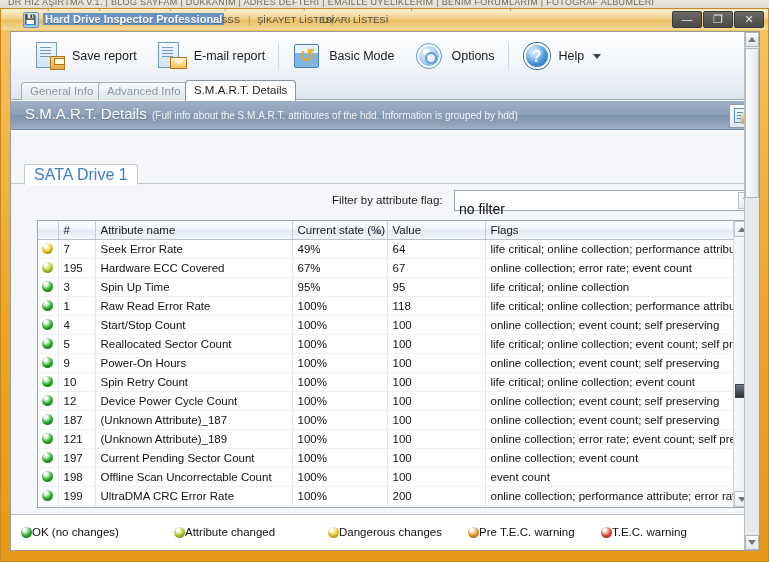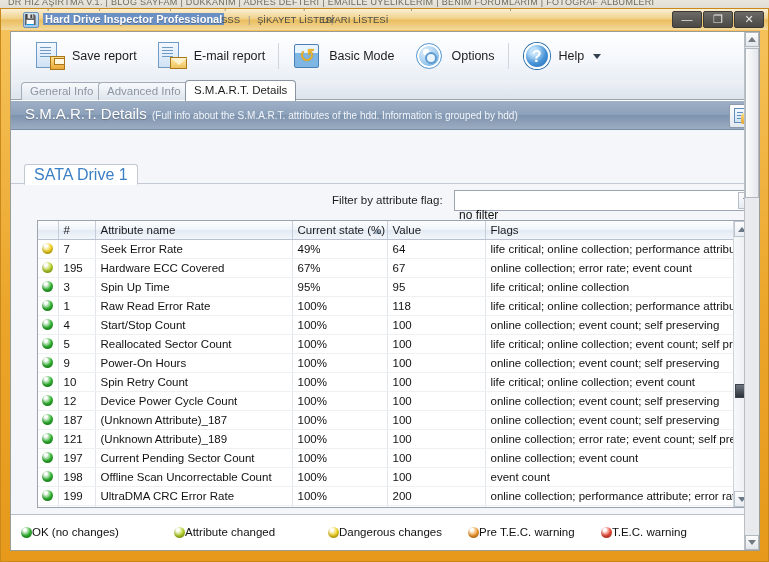--- a/index.html
+++ b/index.html
@@ -246,22 +246,22 @@
   }
   #filter-label {
     position: absolute; left: 321px; top: 4px;
     font-size: 11.5px; color: #1c1c1c; white-space: nowrap;
   }
   #filter-select {
     position: absolute; left: 443px; top: 0px; width: 303px; height: 21px;
     background: #ffffff; border: 1px solid #9ca6b2;
   }
   #filter-value {
-    position: absolute; left: 4px; top: 17px;
-    font-size: 12px; color: #111111;
+    position: absolute; left: 4px; top: 10px;
+    font-size: 14px; color: #111111;
   }
   #filter-arrow {
     position: absolute; right: 1px; top: 1px; width: 17px; height: 17px;
     background: linear-gradient(#fdfdfe, #e6ebf1);
     border: 1px solid #b6bec8;
     display: flex; align-items: center; justify-content: center;
   }
   #filter-arrow i {
     display:block; width:0; height:0;
     border-left:4px solid transparent; border-right:4px solid transparent;

